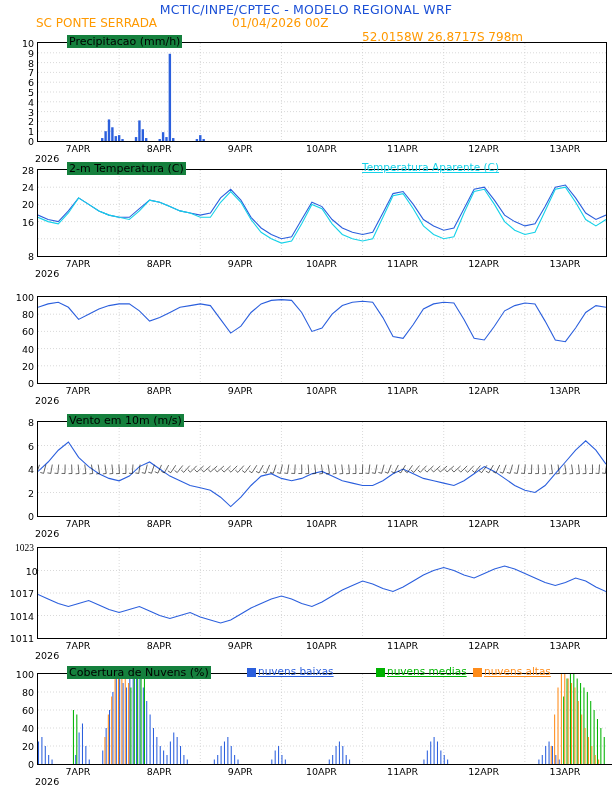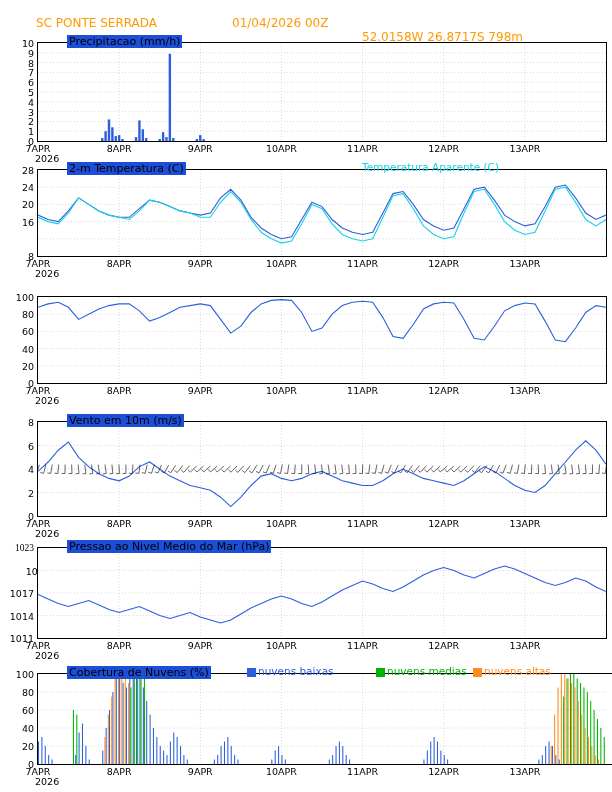--- a/index.html
+++ b/index.html
@@ -9,41 +9,42 @@
   .hdr-title{position:absolute;left:0;top:2px;width:612px;text-align:center;color:#1a4fd6;
     font-size:12.5px;letter-spacing:0.2px;font-family:"DejaVu Sans",sans-serif;}
   .hdr-station{position:absolute;left:36px;top:16px;color:#ff9900;font-size:12px;}
   .hdr-date{position:absolute;left:232px;top:16px;color:#ff9900;font-size:12px;}
   .hdr-coords{position:absolute;left:362px;top:30px;color:#ff9900;font-size:12px;}
 
   .panel{position:absolute;box-sizing:border-box;}
   .plot{position:absolute;left:0;top:0;width:100%;height:100%;
         border:1px solid #000;box-sizing:border-box;background:#fff;overflow:hidden;}
   .plot svg{display:block;}
-  .ptitle{position:absolute;font-size:11px;color:#000;white-space:nowrap;background:#1d4ed8;padding:0 2px;}
+  .ptitle{position:absolute;font-size:11px;color:#000;white-space:nowrap;background:#15803d;padding:0 2px;}
   .ytick{position:absolute;right:0;font-size:9.5px;color:#000;text-align:right;
          transform:translateY(-50%);white-space:nowrap;}
-  .xtick{position:absolute;font-size:9.5px;color:#000;white-space:nowrap;transform:translateX(-50%);}
+  .xtick{position:absolute;font-size:9.5px;color:#000;white-space:nowrap;transform:translateX(-50%);margin-left:40px;}
   .yearlbl{position:absolute;font-size:9.5px;color:#000;white-space:nowrap;}
-  .legend{position:absolute;font-size:10.5px;white-space:nowrap;}
+  .legend{position:absolute;font-size:10.5px;white-space:nowrap;text-decoration:underline;}
   .lg-cyan{color:#15d2e8;}
   .lg-blue{color:#2b5fdd;}
   .lg-green{color:#00b300;}
   .lg-orange{color:#ff8c1a;}
   .swatch{display:inline-block;width:7px;height:7px;border:1px solid #444;margin-right:2px;
           vertical-align:middle;background:#fff;}
   .sw-blue{background:#2b5fdd;border-color:#2b5fdd;}
   .sw-green{background:#00b300;border-color:#00b300;}
   .sw-orange{background:#ff8c1a;border-color:#ff8c1a;}
 </style>
 </head>
 <body>
 
 <div id="root">
 
+  <div class="hdr-title">MCTIC/INPE/CPTEC  -  MODELO REGIONAL WRF</div>
   <div class="hdr-station">SC PONTE SERRADA</div>
   <div class="hdr-date">01/04/2026 00Z</div>
   <div class="hdr-coords">52.0158W 26.8717S 798m</div>
 
   <div id="panels">
       <div class="ytick" style="left:0px; width:34px; top:141px;">0</div>
       <div class="ytick" style="left:0px; width:34px; top:131.2px;">1</div>
       <div class="ytick" style="left:0px; width:34px; top:121.4px;">2</div>
       <div class="ytick" style="left:0px; width:34px; top:111.6px;">3</div>
       <div class="ytick" style="left:0px; width:34px; top:101.8px;">4</div>
@@ -387,21 +388,20 @@
             <line x1="243.42857142857142" x2="243.42857142857142" y1="0" y2="90" stroke="#c8c8c8" stroke-width="0.7" stroke-dasharray="1,2"></line>
             <line x1="324.57142857142856" x2="324.57142857142856" y1="0" y2="90" stroke="#c8c8c8" stroke-width="0.7" stroke-dasharray="1,2"></line>
             <line x1="405.7142857142857" x2="405.7142857142857" y1="0" y2="90" stroke="#c8c8c8" stroke-width="0.7" stroke-dasharray="1,2"></line>
             <line x1="486.85714285714283" x2="486.85714285714283" y1="0" y2="90" stroke="#c8c8c8" stroke-width="0.7" stroke-dasharray="1,2"></line>
             <line x1="0" x2="568" y1="67.5" y2="67.5" stroke="#c8c8c8" stroke-width="0.7" stroke-dasharray="1,2"></line>
             <line x1="0" x2="568" y1="45" y2="45" stroke="#c8c8c8" stroke-width="0.7" stroke-dasharray="1,2"></line>
             <line x1="0" x2="568" y1="22.5" y2="22.5" stroke="#c8c8c8" stroke-width="0.7" stroke-dasharray="1,2"></line>
             <path d="M0.0,46.5 L10.1,51.0 L20.3,55.5 L30.4,58.5 L40.6,55.5 L50.7,52.5 L60.9,57.0 L71.0,61.5 L81.1,64.5 L91.3,61.5 L101.4,58.5 L111.6,63.0 L121.7,67.5 L131.9,70.5 L142.0,67.5 L152.1,64.5 L162.3,69.0 L172.4,72.0 L182.6,75.0 L192.7,72.0 L202.9,66.0 L213.0,60.0 L223.1,55.5 L233.3,51.0 L243.4,48.0 L253.6,51.0 L263.7,55.5 L273.9,58.5 L284.0,54.0 L294.1,48.0 L304.3,42.0 L314.4,37.5 L324.6,33.0 L334.7,36.0 L344.9,40.5 L355.0,43.5 L365.1,39.0 L375.3,33.0 L385.4,27.0 L395.6,22.5 L405.7,19.5 L415.9,22.5 L426.0,27.0 L436.1,30.0 L446.3,25.5 L456.4,21.0 L466.6,18.0 L476.7,21.0 L486.9,25.5 L497.0,30.0 L507.1,34.5 L517.3,37.5 L527.4,34.5 L537.6,30.0 L547.7,33.0 L557.9,39.0 L568.0,43.5 " fill="none" stroke="#2b5fdd" stroke-width="1.1"></path>
           </svg>
         </div>
-        <div class="ptitle" style="left:30px; top:-7px;">Pressao ao Nivel Medio do Mar (hPa)</div>
       </div>
       <div class="ytick" style="left:0px; width:34px; top:764px;">0</div>
       <div class="ytick" style="left:0px; width:34px; top:746px;">20</div>
       <div class="ytick" style="left:0px; width:34px; top:728px;">40</div>
       <div class="ytick" style="left:0px; width:34px; top:710px;">60</div>
       <div class="ytick" style="left:0px; width:34px; top:692px;">80</div>
       <div class="ytick" style="left:0px; width:34px; top:674px;">100</div>
       <div class="xtick" style="left:38px; top:766px;">7APR</div>
       <div class="xtick" style="left:119.14285714285714px; top:766px;">8APR</div>
       <div class="xtick" style="left:200.28571428571428px; top:766px;">9APR</div>

